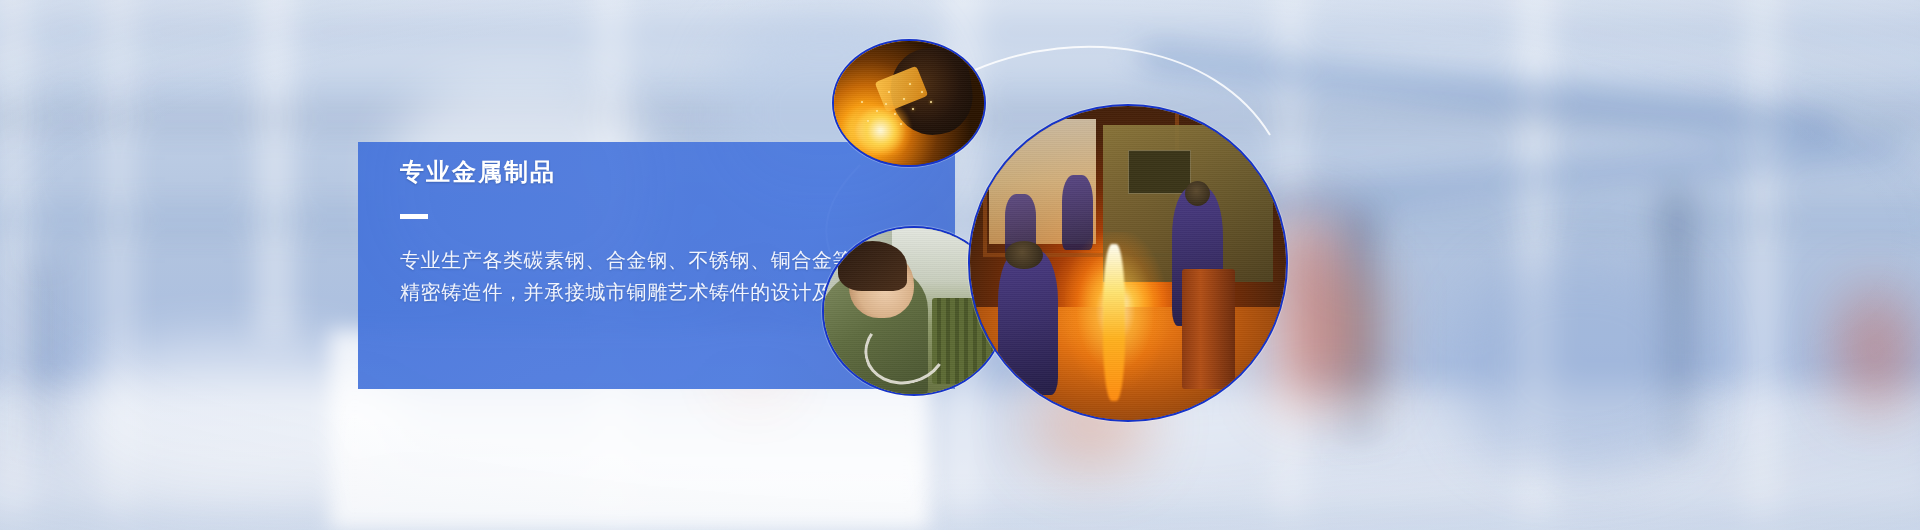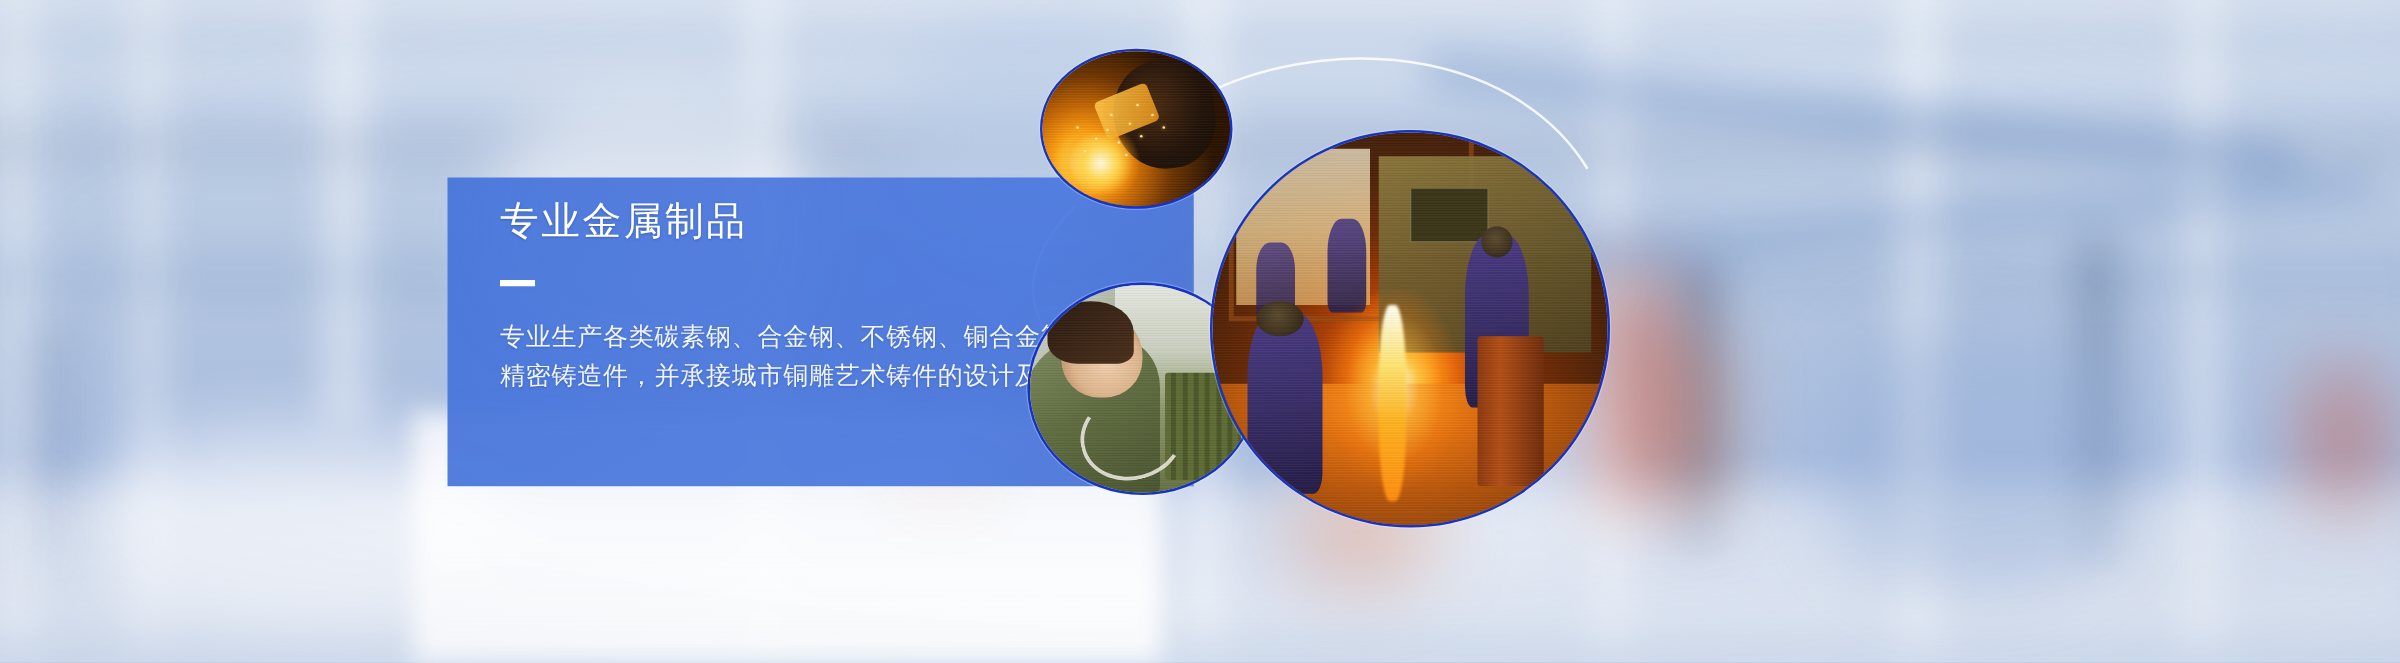--- a/index.html
+++ b/index.html
@@ -66,22 +66,22 @@
     opacity:.93;
   }
   #panel-inner {
     position:absolute;
     left:358px; top:142px;
     width:597px; height:247px;
     padding:14px 0 0 42px;
   }
   .panel-title {
     color:#ffffff;
-    font-size:31px;
-    font-weight:normal;
+    font-size:24px;
+    font-weight:bold;
     letter-spacing:2px;
     line-height:1.35;
     text-shadow:0 1px 2px rgba(20,45,100,.35);
   }
   .panel-divider {
     width:28px; height:5px;
     background:#ffffff;
     margin-top:26px;
   }
   .panel-desc {

